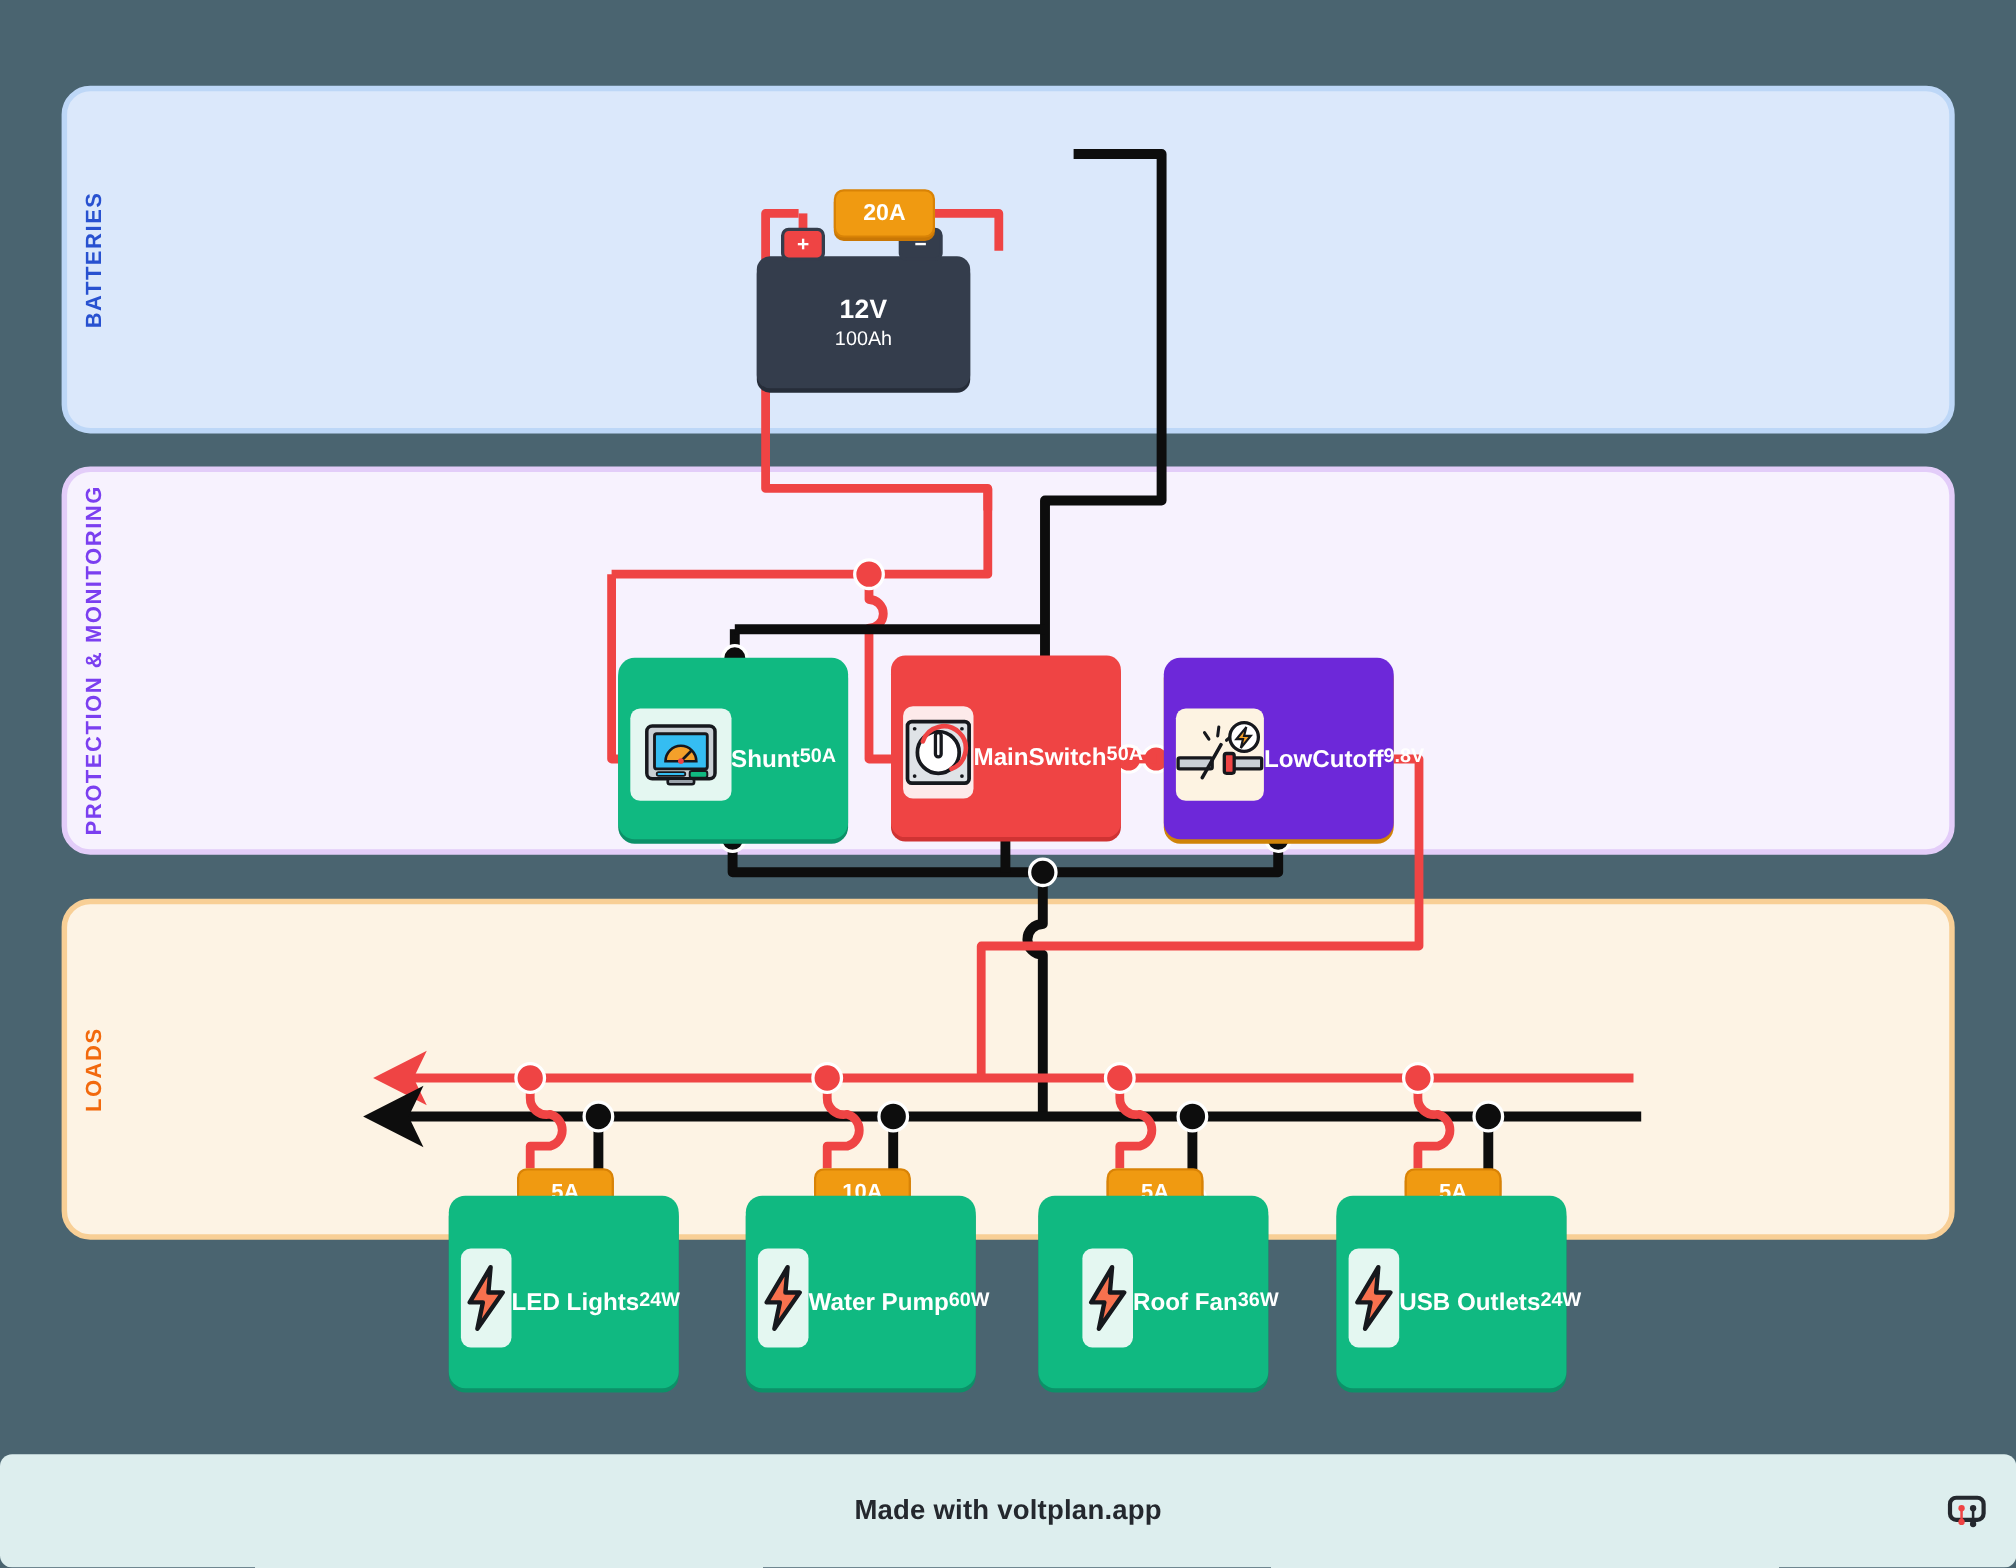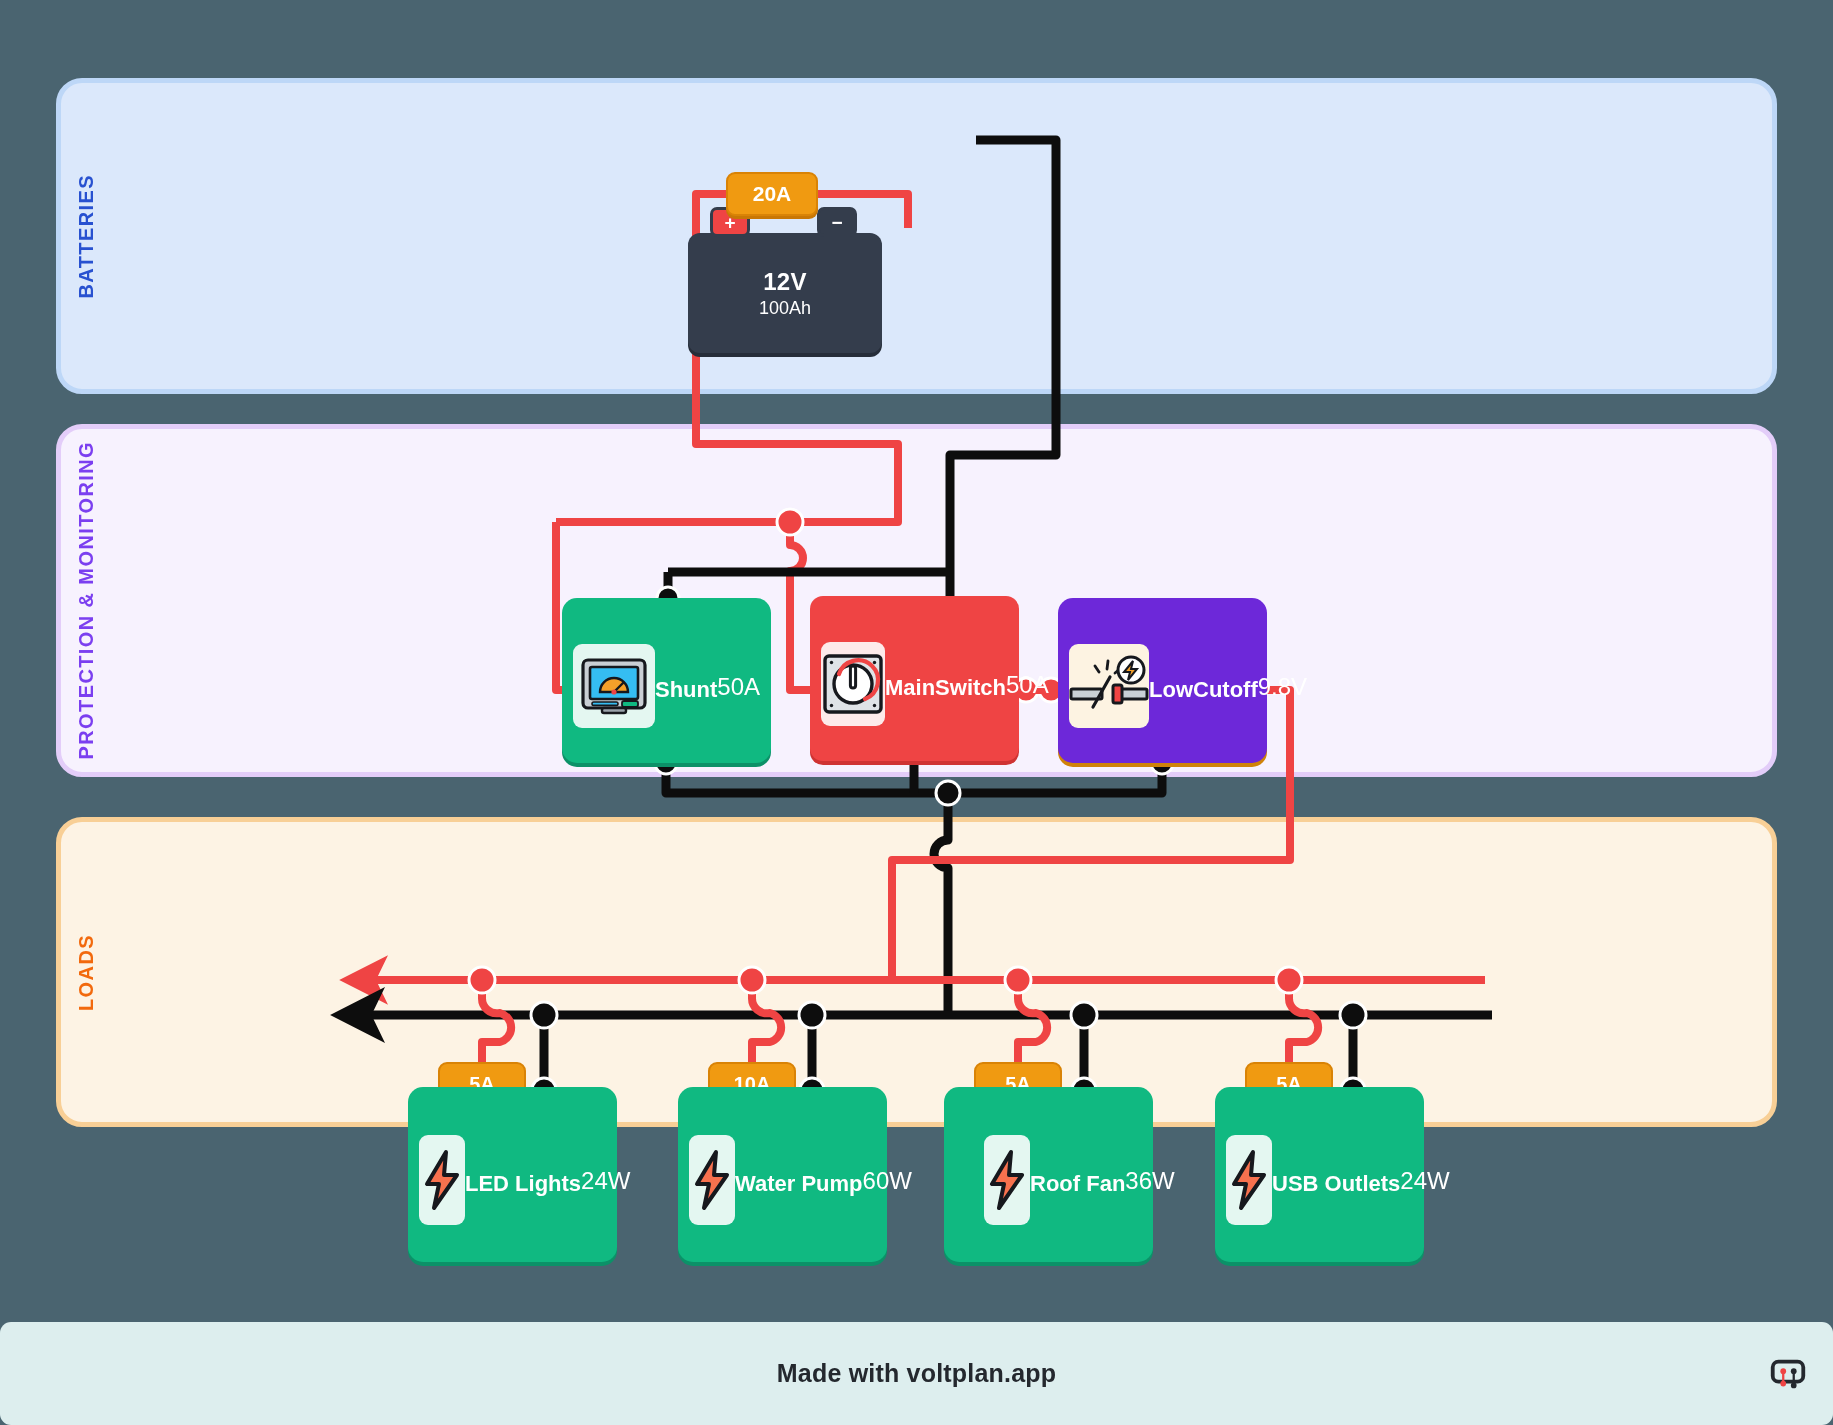--- a/index.html
+++ b/index.html
@@ -79,20 +79,21 @@
   .term-neg { left:129px; background:#343d4c; }
 
   
   .fuse {
     position:absolute;
     background:#f09a11; border:2px solid #d98306;
     border-radius:9px;
     color:#fff; font-weight:800;
     display:flex; align-items:center; justify-content:center;
     box-shadow: 0 3px 0 #c97705;
+    margin-left: 32px;
   }
   .fuse-20 { left:726px; top:172px; width:92px; height:44px; font-size:21px; }
   .fuse-load { width:88px; height:44px; font-size:20px; }
 
   
   .card {
     position:absolute;
     border-radius:15px;
     padding:11px 11px 0 11px;
     display:flex; flex-direction:row; align-items:center;
@@ -100,21 +101,21 @@
   }
   .card .icon-box {
     width:100%; height:84px;
     border-radius:9px;
     display:flex; align-items:center; justify-content:center;
   }
   .card .c-title {
     font-size:22px; font-weight:800; margin-top:8px; line-height:1.05;
     white-space:nowrap;
   }
-  .card .c-sub { font-size:24px; font-weight:400; margin-top:2px; }
+  .card .c-sub { font-size:18px; font-weight:700; margin-top:2px; }
 
   .card-green  { background:#10b981; box-shadow:0 4px 0 #0c9168; }
   .card-green  .icon-box { background:#e4f7f1; }
   .card-red    { background:#ef4444; box-shadow:0 4px 0 #cf3333; }
   .card-red    .icon-box { background:#fdeaea; }
   .card-orange { background:#6d28d9; box-shadow:0 4px 0 #cf8309; }
   .card-orange .icon-box { background:#fdf3e2; }
 
   .card-shunt  { left:562px; top:598px; width:209px; height:165px; }
   .card-switch { left:810px; top:596px; width:209px; height:165px;border-radius:13px; }

